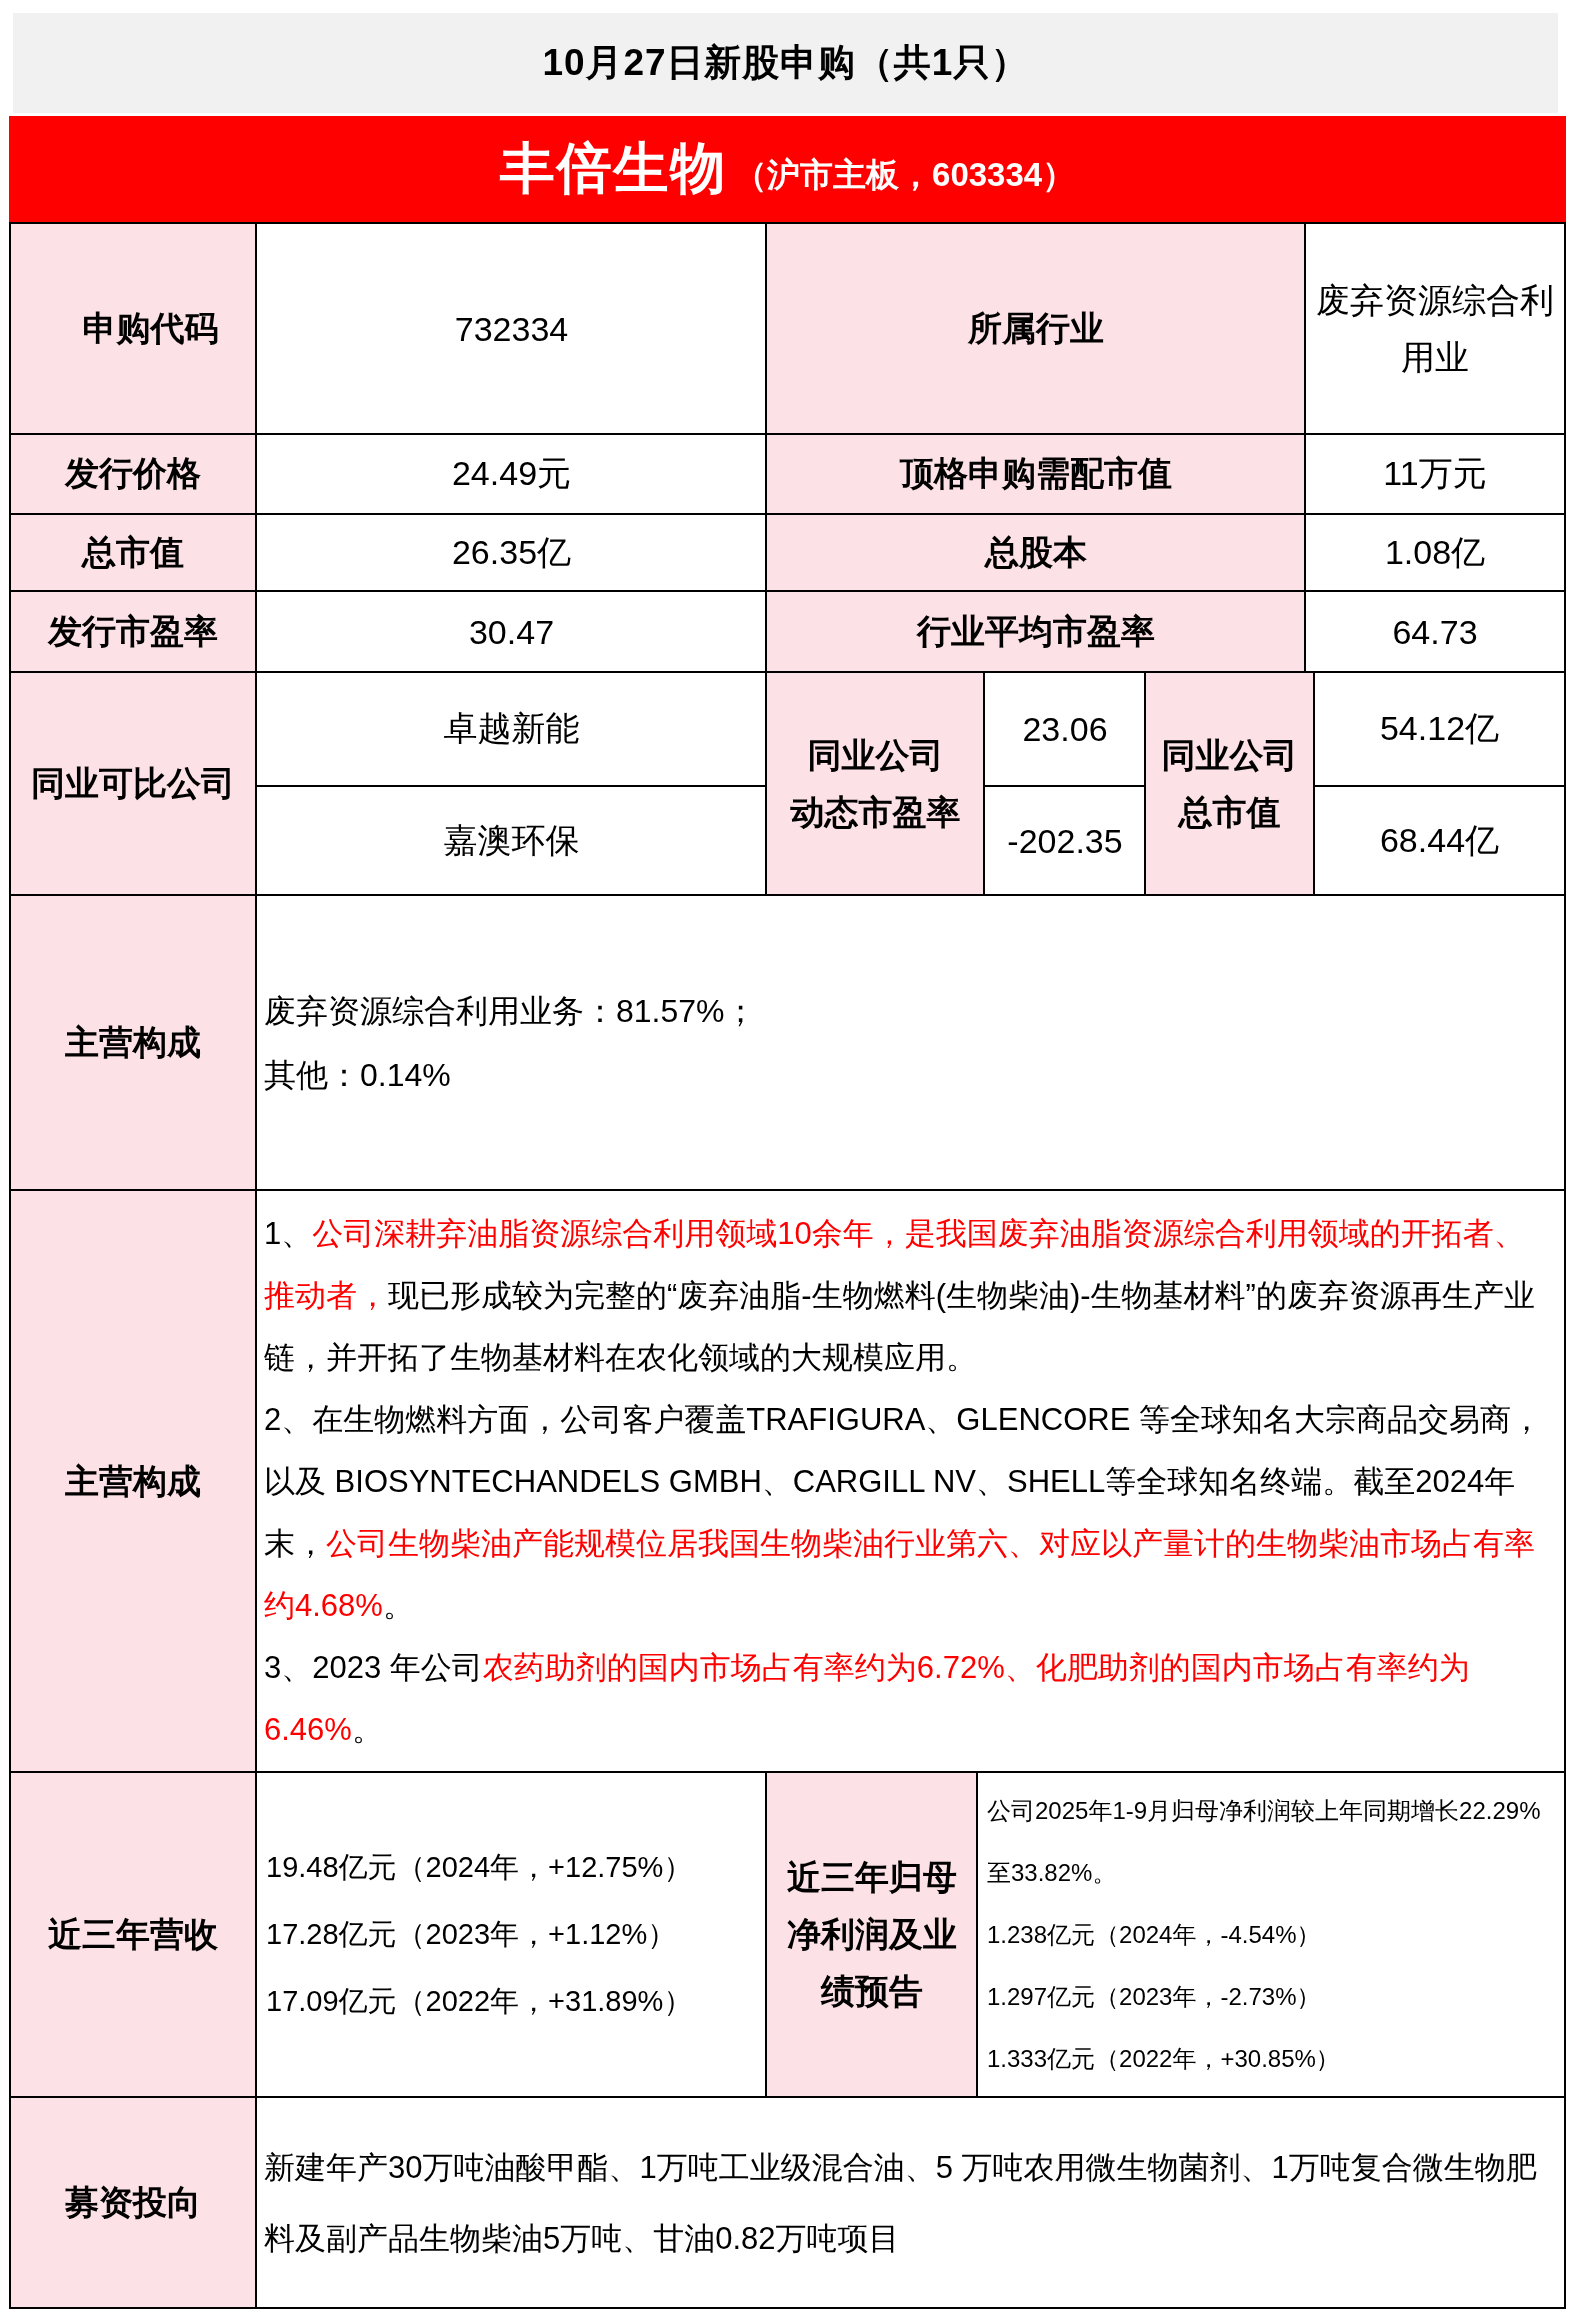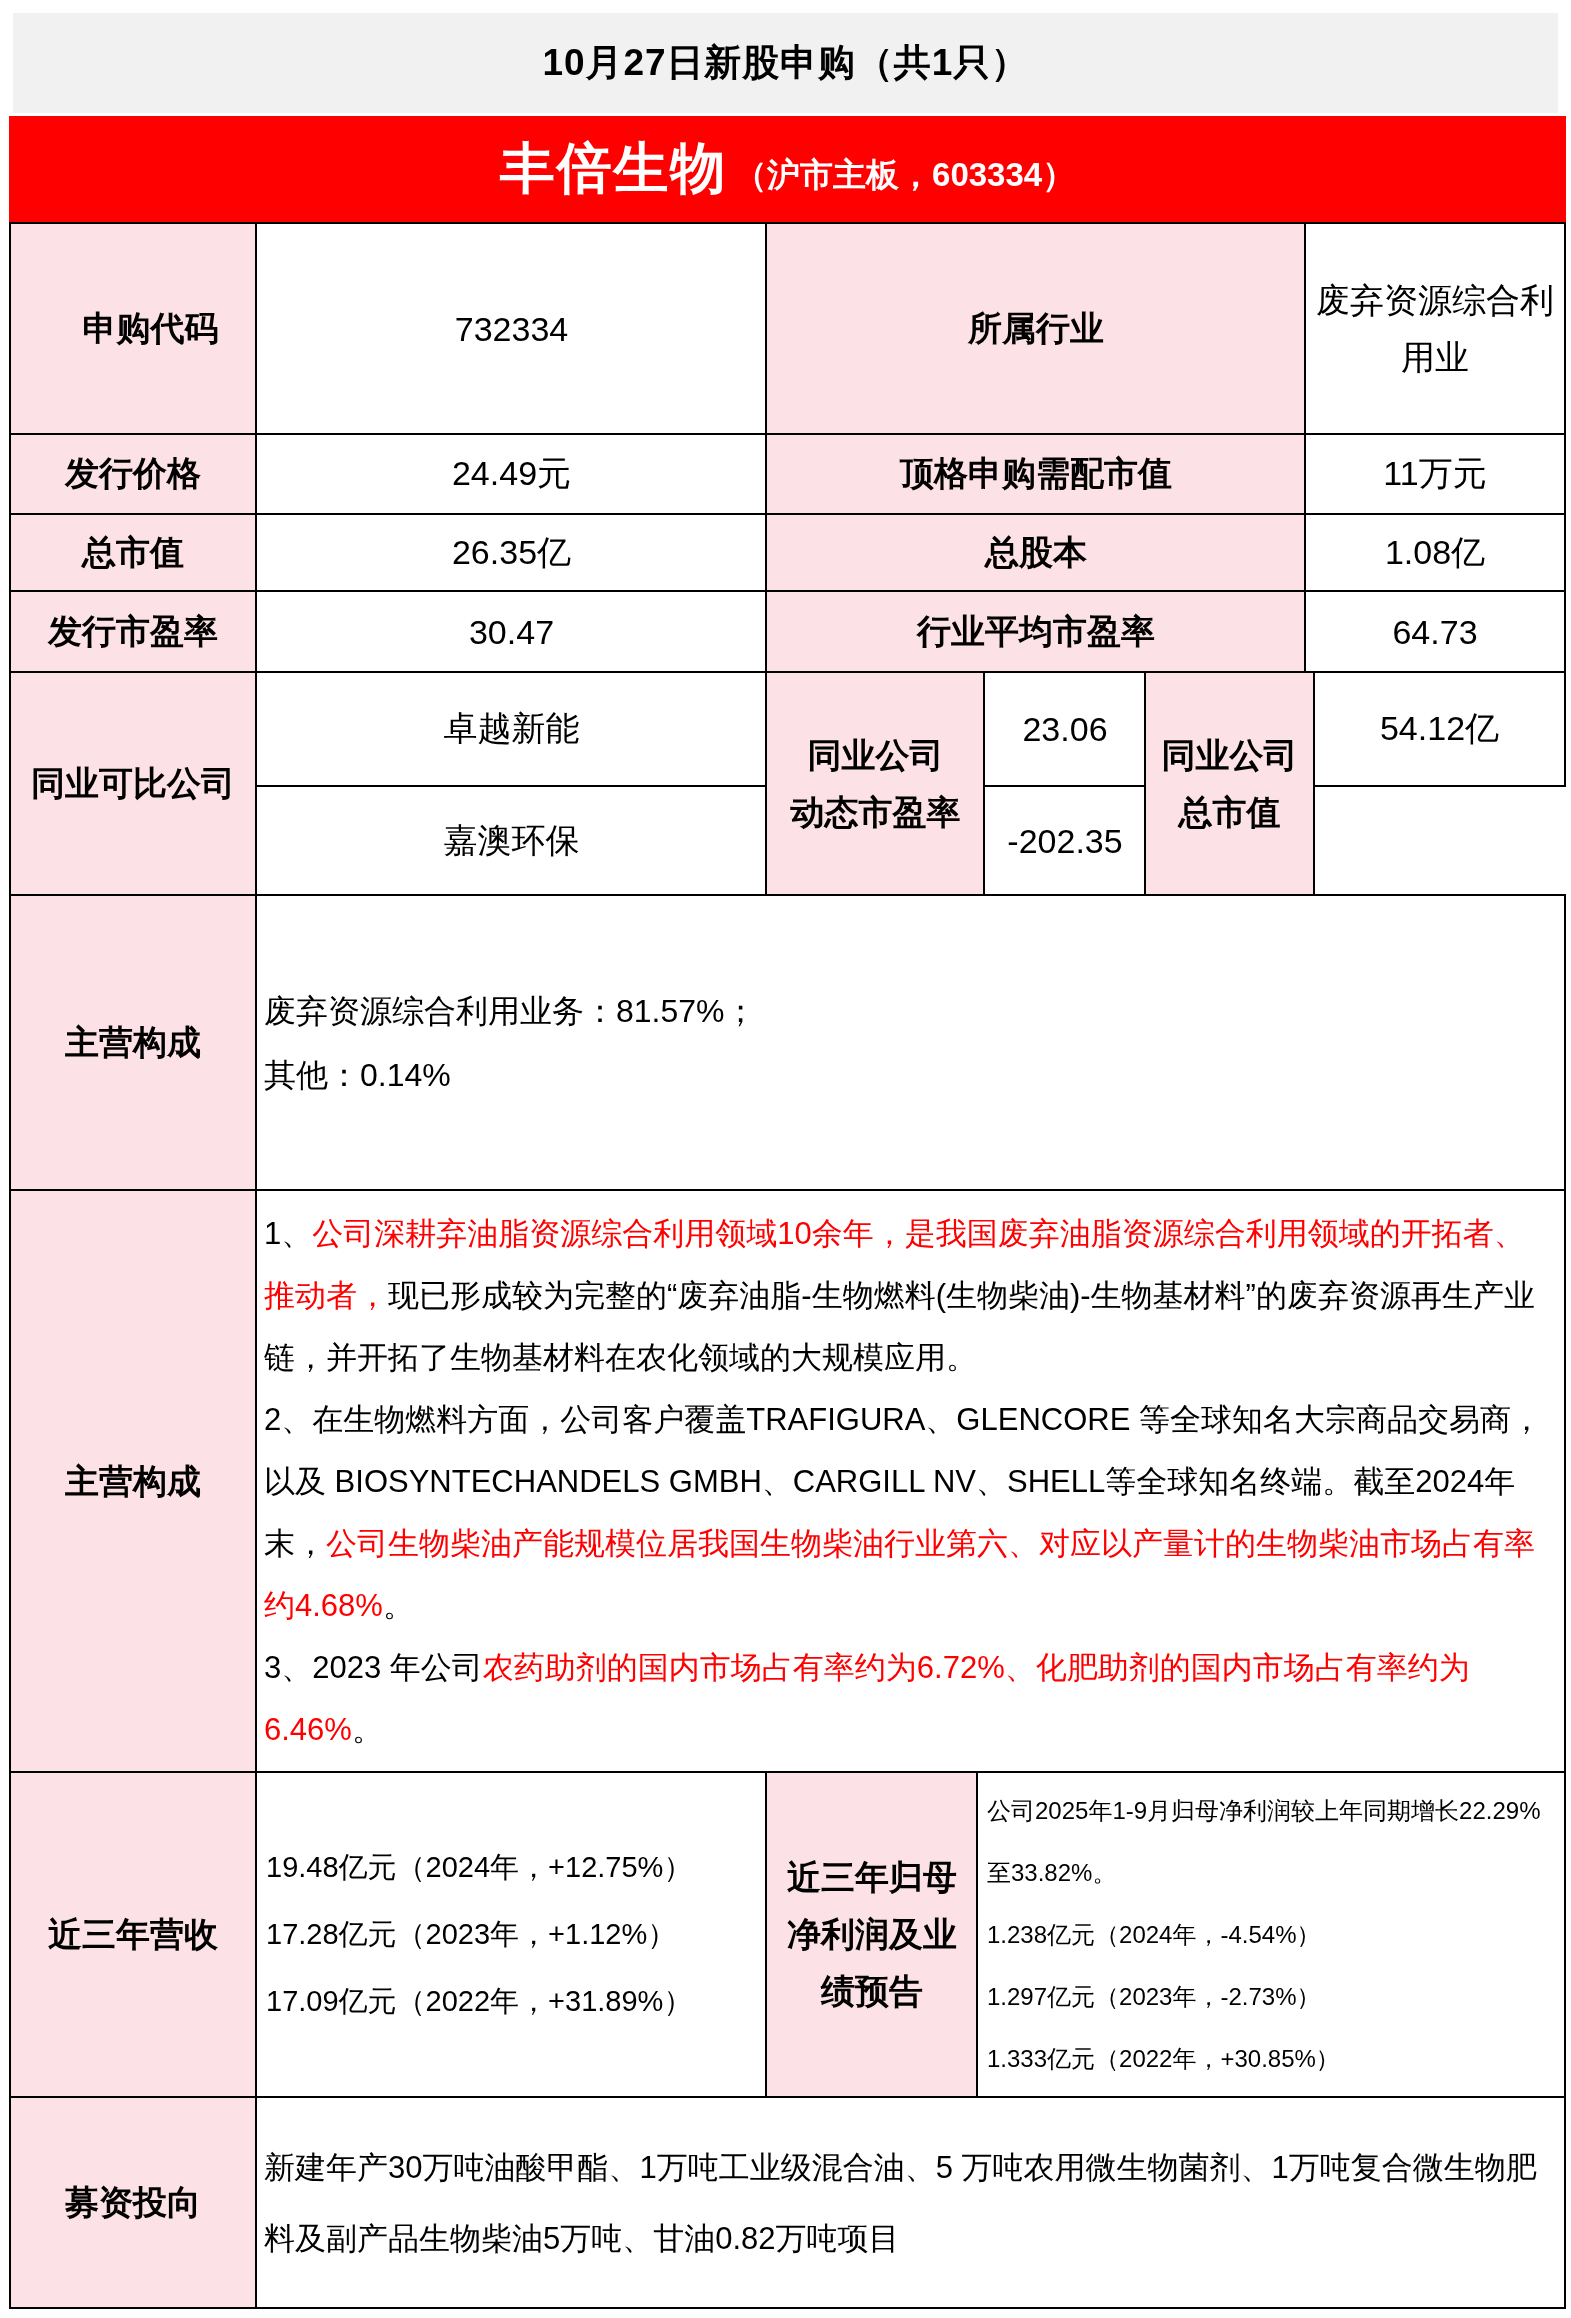--- a/index.html
+++ b/index.html
@@ -90,20 +90,21 @@
     <div class="ln">同业公司</div>
     <div class="ln">动态市盈率</div>
   </div>
   <div class="cell" style="left:983px;top:671px;width:164px;height:116px;">23.06</div>
   <div class="cell" style="left:983px;top:785px;width:164px;height:112px;">-202.35</div>
   <div class="cell pink stack" style="left:1144px;top:671px;width:171px;height:225px;">
     <div class="ln">同业公司</div>
     <div class="ln">总市值</div>
   </div>
   <div class="cell" style="left:1313px;top:671px;width:253px;height:116px;">54.12亿</div>
+  <div class="cell" style="left:1313px;top:785px;width:253px;height:112px;">68.44亿</div>
 
   <div class="cell pink" style="left:9px;top:894px;width:248px;height:297px;">主营构成</div>
   <div class="content" style="left:255px;top:894px;width:1311px;height:297px;">
     <div class="comp-line">废弃资源综合利用业务：81.57%；</div>
     <div class="comp-line">其他：0.14%</div>
   </div>
 
   <div class="cell pink" style="left:9px;top:1189px;width:248px;height:585px;">主营构成</div>
   <div class="content biz" style="left:255px;top:1189px;width:1311px;height:585px;">
     <p><span>1、</span><span style="color: rgb(255, 0, 0);">公司深耕弃油脂资源综合利用领域10余年，是我国废弃油脂资源综合利用领域的开拓者、推动者，</span><span>现已形成较为完整的“废弃油脂-生物燃料(生物柴油)-生物基材料”的废弃资源再生产业链，并开拓了生物基材料在农化领域的大规模应用。</span></p>

